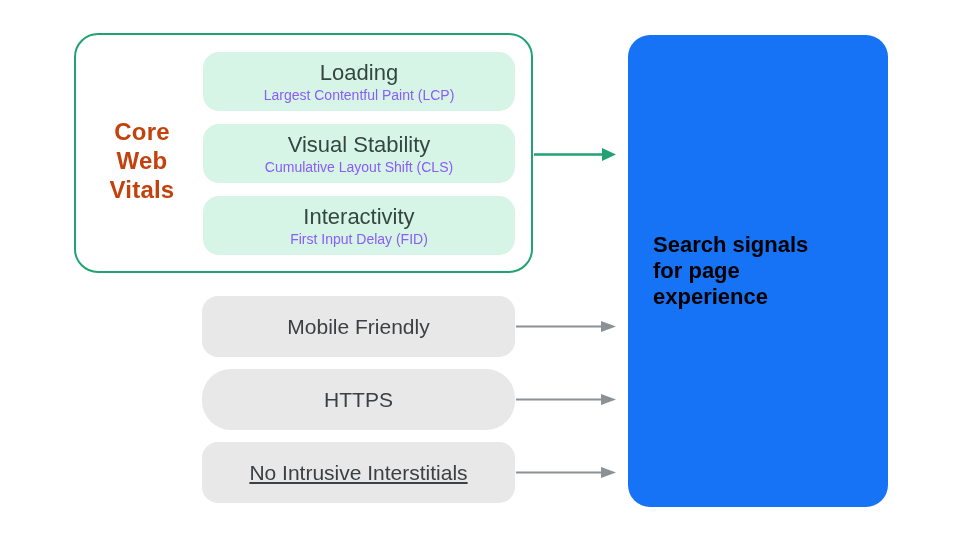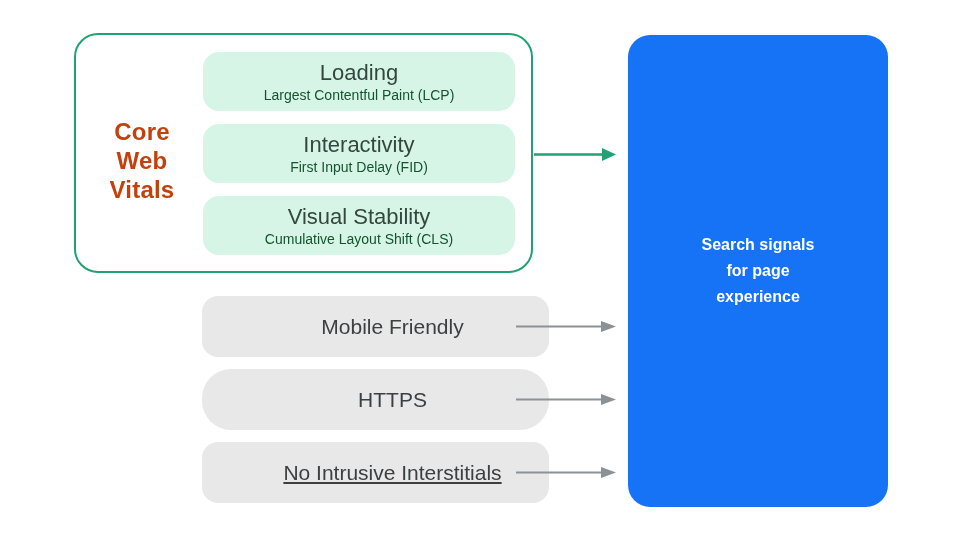--- a/index.html
+++ b/index.html
@@ -62,62 +62,60 @@
   }
   .pill-title {
     font-size: 22px;
     font-weight: 500;
     color: #34473E;
     line-height: 24px;
   }
   .pill-subtitle {
     font-size: 14px;
     font-weight: 400;
-    color: #14532d;
+    color: #8b5cf6;
     line-height: 16px;
   }
   
   .signal-pill {
     position: absolute;
     left: 202px;
     width: 313px;
     height: 61px;
     background: #E8E8E9;
     border-radius: 16px;
     display: flex;
     align-items: center;
     justify-content: center;
     font-size: 21px;
     font-weight: 500;
     color: #3C4043;
-    padding-left: 34px;
   }
   .signal-1 { top: 296px; }
   .signal-2 { top: 369px; border-radius: 29px; }
   .signal-3 { top: 442px; text-decoration: underline; }
   
   .result-box {
     position: absolute;
     left: 628px;
     top: 35px;
     width: 260px;
     height: 472px;
     background: #1773F6;
     border-radius: 22px;
     display: flex;
     align-items: center;
     justify-content: center;
   }
   .result-label {
     width: 210px;
-    text-align: center;
-    font-size: 16px;
+    font-size: 22px;
     font-weight: 700;
     line-height: 26px;
-    color: #ffffff;
+    color: #000000;
     white-space: pre-line;
   }
   
   .arrows {
     position: absolute;
     left: 0;
     top: 0;
     pointer-events: none;
   }
 </style>
@@ -128,26 +126,26 @@
 
   <div class="cwv-group">
     <div class="cwv-label">Core Web Vitals</div>
 
     <div class="cwv-pills">
       <div class="pill mint">
         <div class="pill-title">Loading</div>
         <div class="pill-subtitle">Largest Contentful Paint (LCP)</div>
       </div>
       <div class="pill mint">
+        <div class="pill-title">Visual Stability</div>
+        <div class="pill-subtitle">Cumulative Layout Shift (CLS)</div>
+      </div>
+      <div class="pill mint">
         <div class="pill-title">Interactivity</div>
         <div class="pill-subtitle">First Input Delay (FID)</div>
-      </div>
-      <div class="pill mint">
-        <div class="pill-title">Visual Stability</div>
-        <div class="pill-subtitle">Cumulative Layout Shift (CLS)</div>
       </div>
     </div>
   </div>
 
   <div class="signal-pill signal-1">Mobile Friendly</div>
   <div class="signal-pill signal-2">HTTPS</div>
   <div class="signal-pill signal-3">No Intrusive Interstitials</div>
 
   <div class="result-box">
     <div class="result-label">Search signals

